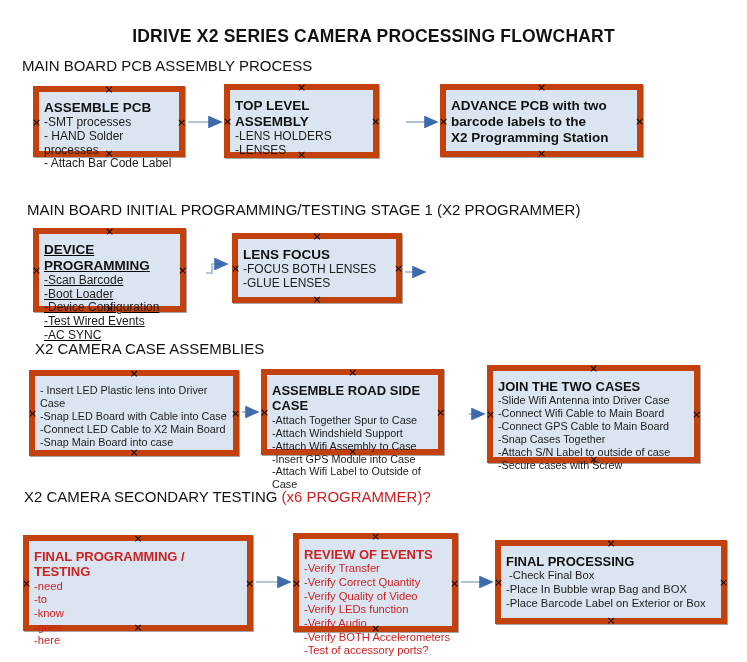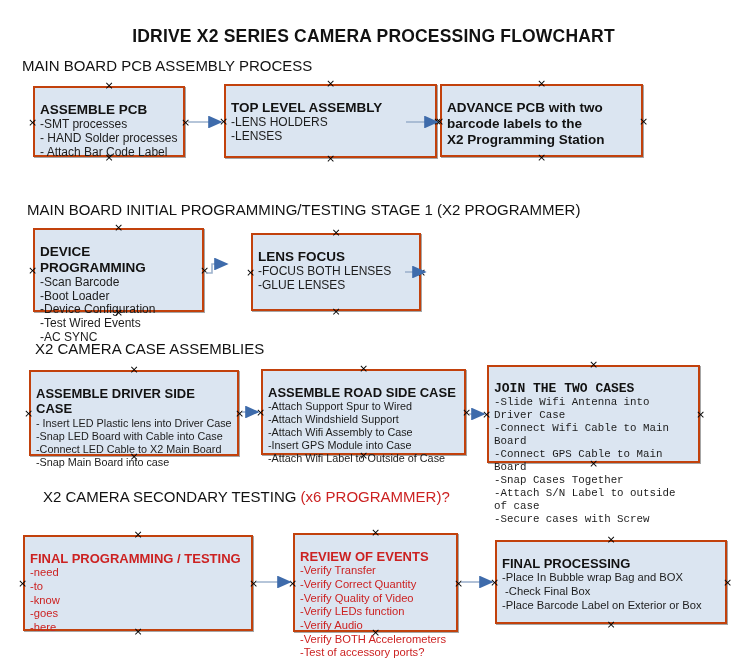--- a/index.html
+++ b/index.html
@@ -2,22 +2,22 @@
 <html><head>
 <meta charset="utf-8">
 <style>
   html,body{margin:0;padding:0;background:#fff;}
   .stage{position:relative;width:747px;height:662px;background:#ffffff;
          font-family:"Liberation Sans",sans-serif;overflow:hidden;}
   .main-title{position:absolute;top:26px;left:0;width:100%;text-align:center;
               font-size:17.5px;font-weight:bold;color:#121212;letter-spacing:.2px;}
   .sec-heading{position:absolute;font-size:15px;font-weight:normal;color:#121212;white-space:nowrap;}
   .red-text{color:#cc2222;}
-  .box{position:absolute;background:#dbe5f1;border:2px solid #c2410c;
-       box-shadow:1px 1px 0 #a6a6a6;box-sizing:border-box;padding:14px 5px;}
+  .box{position:absolute;background:#dbe5f1;border:6px solid #c2410c;
+       box-shadow:1px 1px 0 #a6a6a6;box-sizing:border-box;padding:8px 5px;}
   .box-title{font-size:13.5px;font-weight:bold;line-height:1.18;color:#121212;white-space:pre-line;}
   .item{font-size:12px;line-height:1.15;color:#1c1c1c;white-space:pre-wrap;}
   .s3 .box-title{font-size:13px;}
   .s3 .item{font-size:10.8px;line-height:1.2;}
   .s4 .box-title{font-size:13px;}
   .s4 .item{font-size:11.2px;line-height:1.22;}
   .box.red .box-title,.box.red .item{color:#cc2222;}
   .nowrap{white-space:nowrap;}
   .hx{position:absolute;width:9px;height:9px;line-height:9px;text-align:center;
       font-size:11px;color:#000;font-family:"DejaVu Sans",sans-serif;pointer-events:none;}
@@ -31,103 +31,102 @@
 </head>
 <body>
 
 <div class="stage">
 
   <div class="main-title">IDRIVE X2  SERIES CAMERA PROCESSING FLOWCHART</div>
 
   <div class="sec-heading" style="left:22px;top:57px;">MAIN BOARD PCB ASSEMBLY PROCESS</div>
   <div class="sec-heading" style="left:27px;top:201px;">MAIN BOARD INITIAL PROGRAMMING/TESTING STAGE 1 (X2 PROGRAMMER)</div>
   <div class="sec-heading" style="left:35px;top:340px;">X2 CAMERA CASE ASSEMBLIES</div>
-  <div class="sec-heading" style="left:43px;top:488px;text-align:center;"><span>X2 CAMERA SECONDARY TESTING  </span><span class="red-text">(x6 PROGRAMMER)?</span></div>
+  <div class="sec-heading" style="left:24px;top:488px;text-align:center;"><span>X2 CAMERA SECONDARY TESTING  </span><span class="red-text">(x6 PROGRAMMER)?</span></div>
 
   <div class="box" style="left:33px;top:86px;width:152px;height:71px;">
     <span class="hx t"></span>
       <span class="hx b"></span>
       <span class="hx l"></span>
       <span class="hx r"></span>
     <div class="box-title">ASSEMBLE PCB</div>
     <div class="item">-SMT processes</div>
     <div class="item">- HAND Solder processes</div>
     <div class="item">- Attach Bar Code Label</div>
   </div>
 
-  <div class="box" style="left:224px;top:84px;width:213px;height:74px;">
+  <div class="box" style="left:224px;top:84px;width:155px;height:74px;">
     <span class="hx t"></span>
       <span class="hx b"></span>
       <span class="hx l"></span>
       <span class="hx r"></span>
     <div class="box-title">TOP LEVEL ASSEMBLY</div>
     <div class="item">-LENS HOLDERS</div>
     <div class="item">-LENSES</div>
   </div>
 
   <div class="box" style="left:440px;top:84px;width:203px;height:73px;">
     <span class="hx t"></span>
       <span class="hx b"></span>
       <span class="hx l"></span>
       <span class="hx r"></span>
     <div class="box-title">ADVANCE PCB with two
 barcode labels to the
  X2 Programming Station</div>
   </div>
 
-  <div class="box" style="left:33px;top:228px;width:171px;height:84px;">
+  <div class="box" style="left:33px;top:228px;width:153px;height:84px;text-decoration:underline;">
     <span class="hx t"></span>
       <span class="hx b"></span>
       <span class="hx l"></span>
       <span class="hx r"></span>
     <div class="box-title">DEVICE PROGRAMMING</div>
     <div class="item">-Scan Barcode</div>
     <div class="item">-Boot Loader</div>
     <div class="item">-Device Configuration</div>
     <div class="item">-Test Wired Events</div>
     <div class="item">-AC SYNC</div>
   </div>
 
-  <div class="box" style="left:232px;top:233px;width:170px;height:78px;margin-left:19px;">
+  <div class="box" style="left:232px;top:233px;width:170px;height:70px;">
     <span class="hx t"></span>
       <span class="hx b"></span>
       <span class="hx l"></span>
       <span class="hx r"></span>
     <div class="box-title">LENS FOCUS</div>
     <div class="item">-FOCUS BOTH LENSES</div>
     <div class="item">-GLUE LENSES</div>
   </div>
 
 
   <div class="box s3" style="left:29px;top:370px;width:210px;height:86px;">
     <span class="hx t"></span>
       <span class="hx b"></span>
       <span class="hx l"></span>
       <span class="hx r"></span>
-    <div class="box-title">ASSEMBLE DRIVER SIDE CASE</div>
     <div class="item">- Insert LED Plastic lens into Driver Case</div>
     <div class="item">-Snap LED Board with Cable into Case</div>
     <div class="item">-Connect LED Cable to X2 Main Board</div>
     <div class="item">-Snap Main Board into case</div>
   </div>
 
-  <div class="box s3" style="left:261px;top:369px;width:205px;height:86px;">
+  <div class="box s3" style="left:261px;top:369px;width:183px;height:86px;">
     <span class="hx t"></span>
       <span class="hx b"></span>
       <span class="hx l"></span>
       <span class="hx r"></span>
     <div class="box-title">ASSEMBLE ROAD SIDE CASE</div>
-    <div class="item">-Attach Support Spur to Wired</div>
+    <div class="item">-Attach Together Spur to Case</div>
     <div class="item">-Attach Windshield Support</div>
     <div class="item">-Attach Wifi Assembly to Case</div>
     <div class="item">-Insert GPS Module into Case</div>
     <div class="item">-Attach Wifi Label to Outside of Case</div>
   </div>
 
-  <div class="box s3" style="left:487px;top:365px;width:213px;height:98px;font-family:Liberation Mono, monospace;">
+  <div class="box s3" style="left:487px;top:365px;width:213px;height:98px;">
     <span class="hx t"></span>
       <span class="hx b"></span>
       <span class="hx l"></span>
       <span class="hx r"></span>
     <div class="box-title">JOIN THE TWO CASES</div>
     <div class="item">-Slide Wifi Antenna into Driver Case</div>
     <div class="item">-Connect Wifi Cable to Main Board</div>
     <div class="item">-Connect GPS Cable to Main Board</div>
     <div class="item">-Snap Cases Together</div>
     <div class="item">-Attach S/N Label to outside of case</div>
@@ -161,22 +160,22 @@
     <div class="item nowrap">-Verify BOTH Accelerometers</div>
     <div class="item nowrap">-Test of accessory ports?</div>
   </div>
 
   <div class="box s4" style="left:495px;top:540px;width:232px;height:84px;">
     <span class="hx t"></span>
       <span class="hx b"></span>
       <span class="hx l"></span>
       <span class="hx r"></span>
     <div class="box-title">FINAL PROCESSING</div>
+    <div class="item"> -Check Final Box</div>
     <div class="item">-Place In Bubble wrap Bag and BOX</div>
-    <div class="item"> -Check Final Box</div>
     <div class="item">-Place Barcode Label on Exterior or Box</div>
   </div>
 
   <svg class="arrows" width="747" height="662" viewBox="0 0 747 662">
     <defs>
       <marker id="ah" markerWidth="9" markerHeight="8" refX="8" refY="4" orient="auto">
         <path d="M0,0 L9,4 L0,8 z" fill="#3e6bab"></path>
       </marker>
     </defs>
     <line x1="188" y1="122" x2="221" y2="122" stroke="#9db2cd" stroke-width="1.6" marker-end="url(#ah)"></line>

